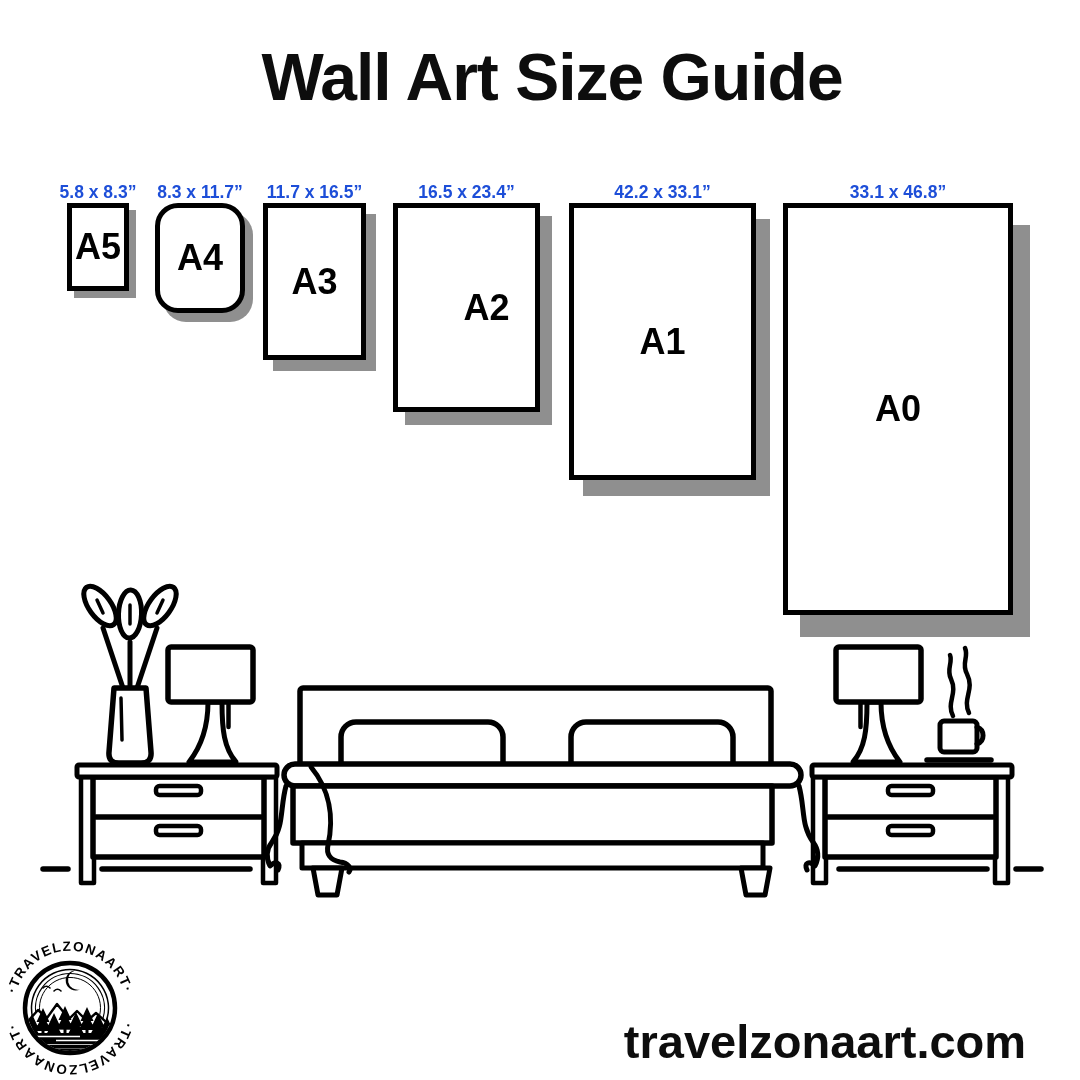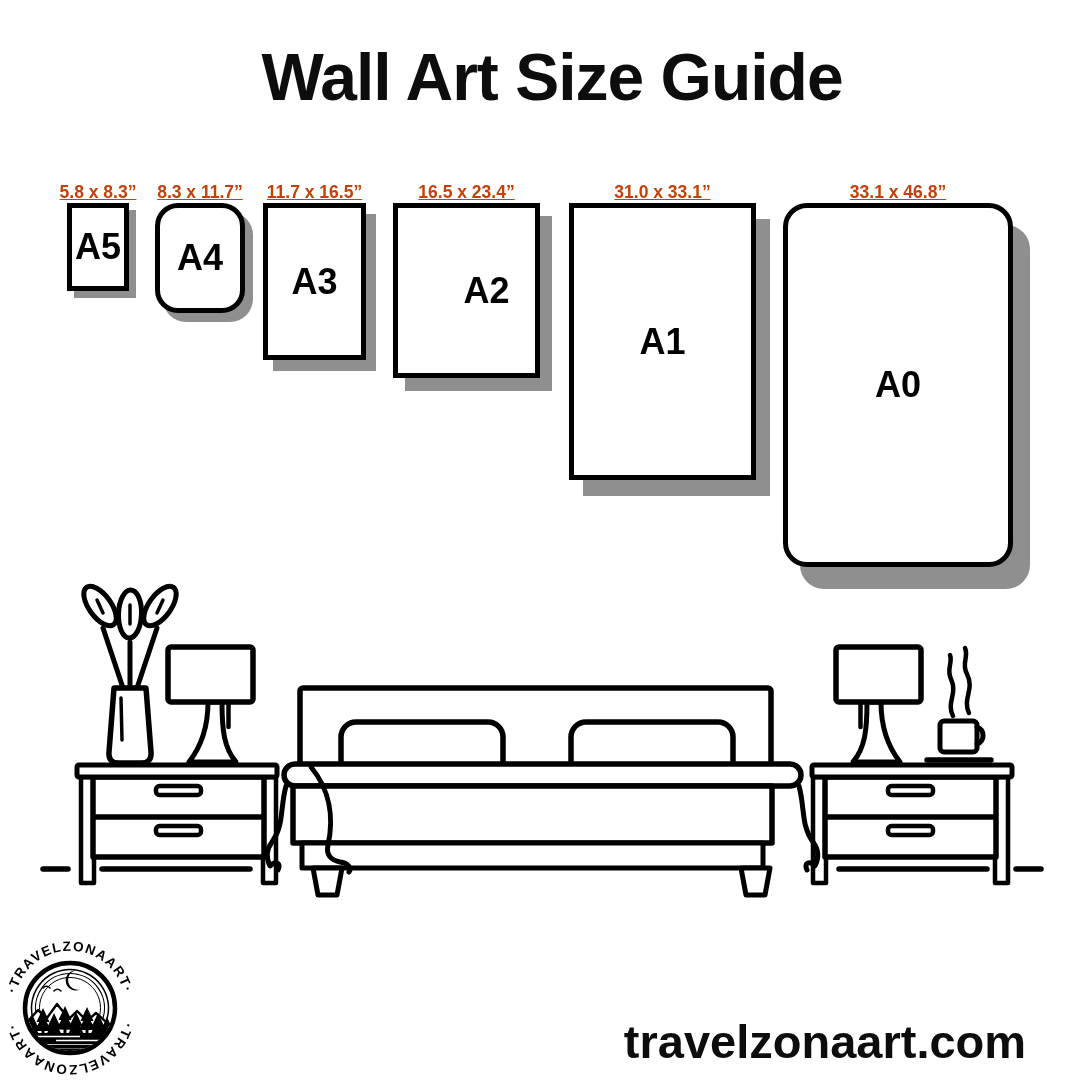--- a/index.html
+++ b/index.html
@@ -12,26 +12,26 @@
     text-align:center;font-size:66px;line-height:63px;font-weight:bold;
     letter-spacing:-1px;color:#0d0d0d;
   }
   .paper{
     position:absolute;background:#ffffff;border:5px solid #000;
     box-sizing:border-box;display:flex;align-items:center;justify-content:center;
   }
   .p-a5{left:67px; top:203px;width:62px; height:88px; box-shadow:7px 7px 0 #8f8f8f;}
   .p-a4{left:155px;top:203px;width:90px; height:110px;box-shadow:8px 9px 0 #8f8f8f;border-radius:23px;}
   .p-a3{left:263px;top:203px;width:103px;height:157px;box-shadow:10px 11px 0 #8f8f8f;}
-  .p-a2{left:393px;top:203px;width:147px;height:175px;box-shadow:12px 13px 0 #8f8f8f;padding-left:40px;}
+  .p-a2{left:393px;top:203px;width:147px;height:209px;box-shadow:12px 13px 0 #8f8f8f;padding-left:40px;}
   .p-a1{left:569px;top:203px;width:187px;height:277px;box-shadow:14px 16px 0 #8f8f8f;}
-  .p-a0{left:783px;top:203px;width:230px;height:364px;box-shadow:17px 22px 0 #8f8f8f;border-radius:24px;}
+  .p-a0{left:783px;top:203px;width:230px;height:412px;box-shadow:17px 22px 0 #8f8f8f;}
   .dims{
     position:absolute;top:-26px;left:50%;transform:translateX(-50%);
-    white-space:nowrap;font-size:17.5px;line-height:21px;font-weight:bold;color:#c2410c;text-decoration:underline;
+    white-space:nowrap;font-size:17.5px;line-height:21px;font-weight:bold;color:#1d4ed8;
   }
   .letter{font-size:36px;font-weight:bold;color:#000;}
   .scene{position:absolute;left:0;top:0;width:1080px;height:1080px;}
   .logo{position:absolute;left:0px;top:938px;width:140px;height:140px;}
   .badge-text{
     font-family:"Liberation Sans", sans-serif;font-weight:bold;
     font-size:13.5px;letter-spacing:1.4px;fill:#000;
   }
   .site-url{
     position:absolute;top:1014px;left:550px;width:550px;text-align:center;
@@ -56,21 +56,21 @@
     </article>
     <article class="paper p-a3">
       <div class="dims">11.7 x 16.5”</div>
       <div class="letter">A3</div>
     </article>
     <article class="paper p-a2">
       <div class="dims">16.5 x 23.4”</div>
       <div class="letter">A2</div>
     </article>
     <article class="paper p-a1">
-      <div class="dims">31.0 x 33.1”</div>
+      <div class="dims">42.2 x 33.1”</div>
       <div class="letter">A1</div>
     </article>
     <article class="paper p-a0">
       <div class="dims">33.1 x 46.8”</div>
       <div class="letter">A0</div>
     </article>
   </section>
 
   <svg class="scene" viewBox="0 0 1080 1080" xmlns="http://www.w3.org/2000/svg">
     <g stroke="#000" fill="none" stroke-linejoin="round" stroke-linecap="round">

